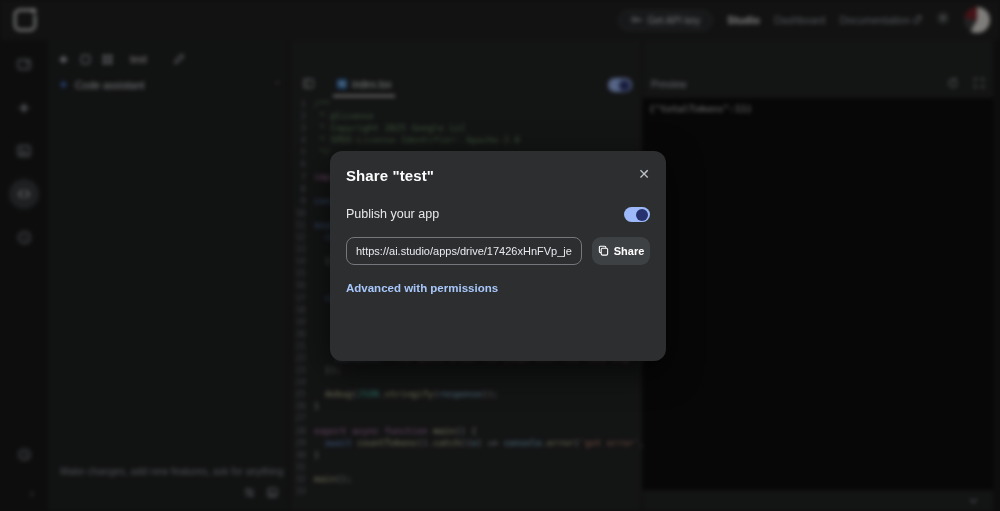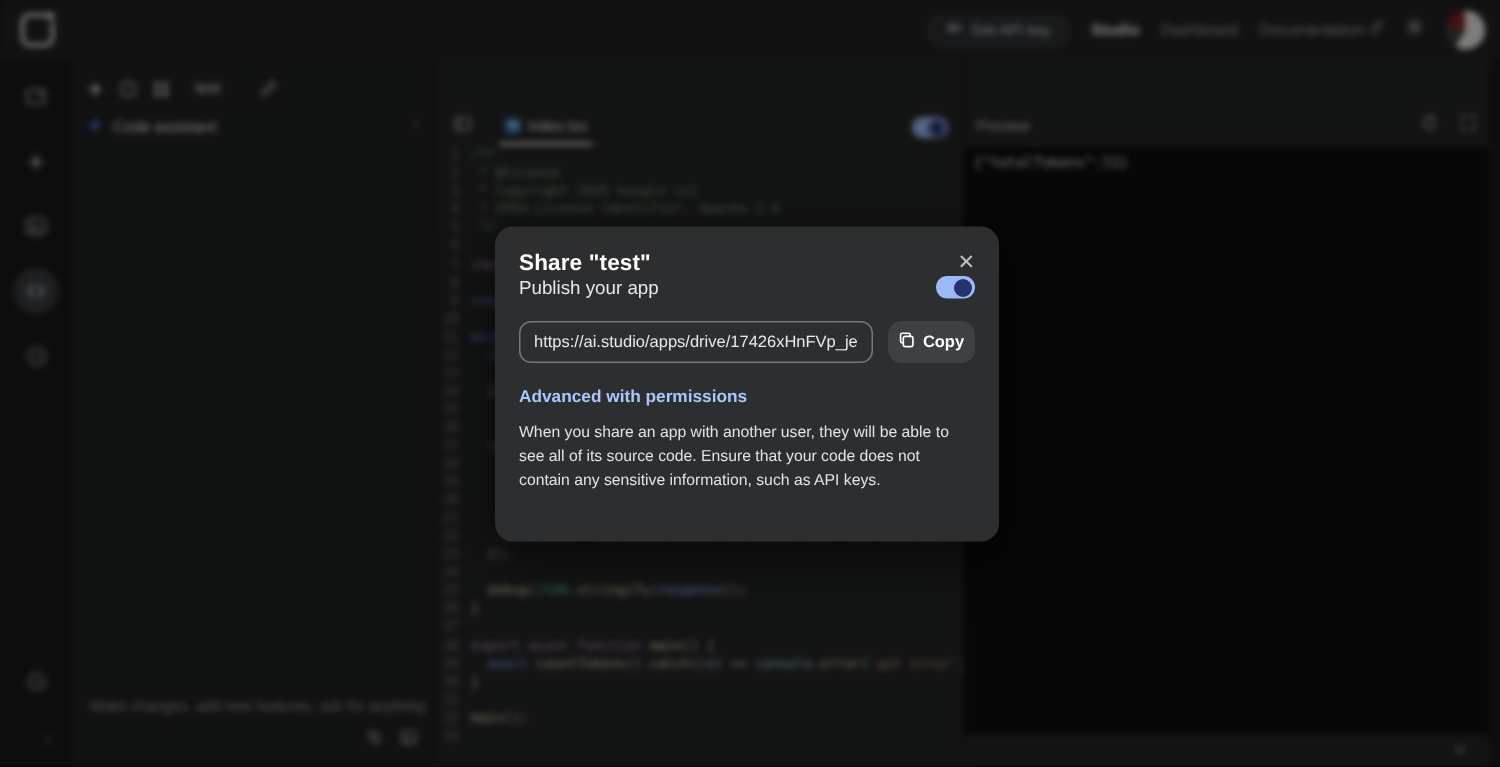--- a/index.html
+++ b/index.html
@@ -79,21 +79,21 @@
 
   
   .scrim { position:absolute; inset:0; background:rgba(8,8,9,0.48); }
 
   .modal { position:absolute; left:330px; top:151px; width:336px; height:210px;
            background:#2c2e30; border-radius:12px; padding:16px;
            box-shadow:0 10px 34px rgba(0,0,0,0.65); }
   .m-titlerow { display:flex; align-items:flex-start; }
   .m-title { font-size:15px; font-weight:bold; color:#fdfdfd; letter-spacing:0.1px; }
   .m-close { margin-left:auto; color:#bdc1c6; font-size:14px; line-height:14px; cursor:default; }
-  .m-publish { display:flex; align-items:center; }
+  .m-publish { margin-top:23px; display:flex; }
   .m-publish-label { font-size:12.5px; color:#e6e8ea; flex:1; }
   .m-urlrow { margin-top:15px; display:flex; align-items:center; gap:10px; }
   .m-input { flex:1; height:28px; border:1px solid #74777b; border-radius:8px; background:transparent;
              color:#e8eaed; font-size:11px; padding:0 9px; font-family:"Liberation Sans", sans-serif;
              white-space:nowrap; overflow:hidden; outline:none; }
   .m-copy { height:28px; width:58px; border:none; border-radius:9px; background:#3e4144;
             color:#fff; font-size:11px; font-weight:bold; display:flex; align-items:center;
             justify-content:center; gap:5px; font-family:"Liberation Sans", sans-serif; }
   .m-adv { margin-top:17px; font-size:11.5px; font-weight:bold; color:#a8c7fa; }
   .m-body { margin-top:10px; font-size:10.5px; line-height:1.5; color:#e1e3e6; }
@@ -335,20 +335,19 @@
     </div>
     <div class="m-urlrow">
       <input class="m-input" type="text" readonly="" value="https://ai.studio/apps/drive/17426xHnFVp_je4QJsLE" style="">
       <button class="m-copy">
         <span>
           <svg width="11" height="11" viewBox="0 0 12 12">
               <rect x="3.5" y="3.5" width="7" height="7.5" rx="1.5" fill="none" stroke="#ffffff" stroke-width="1.2"></rect>
               <path d="M8.5 3.5 V2.5 a1.2 1.2 0 0 0 -1.2 -1.2 H2.7 A1.2 1.2 0 0 0 1.5 2.5 v4.6 a1.2 1.2 0 0 0 1.2 1.2 h0.8" fill="none" stroke="#ffffff" stroke-width="1.2"></path>
             </svg>
         </span>
-        <span>Copy</span>
+        <span>Share</span>
       </button>
     </div>
     <div class="m-adv">Advanced with permissions</div>
-    <div class="m-body">When you share an app with another user, they will be able to see all of its source code. Ensure that your code does not contain any sensitive information, such as API keys.</div>
   </div>
 
 </div>
 
 </body></html>

